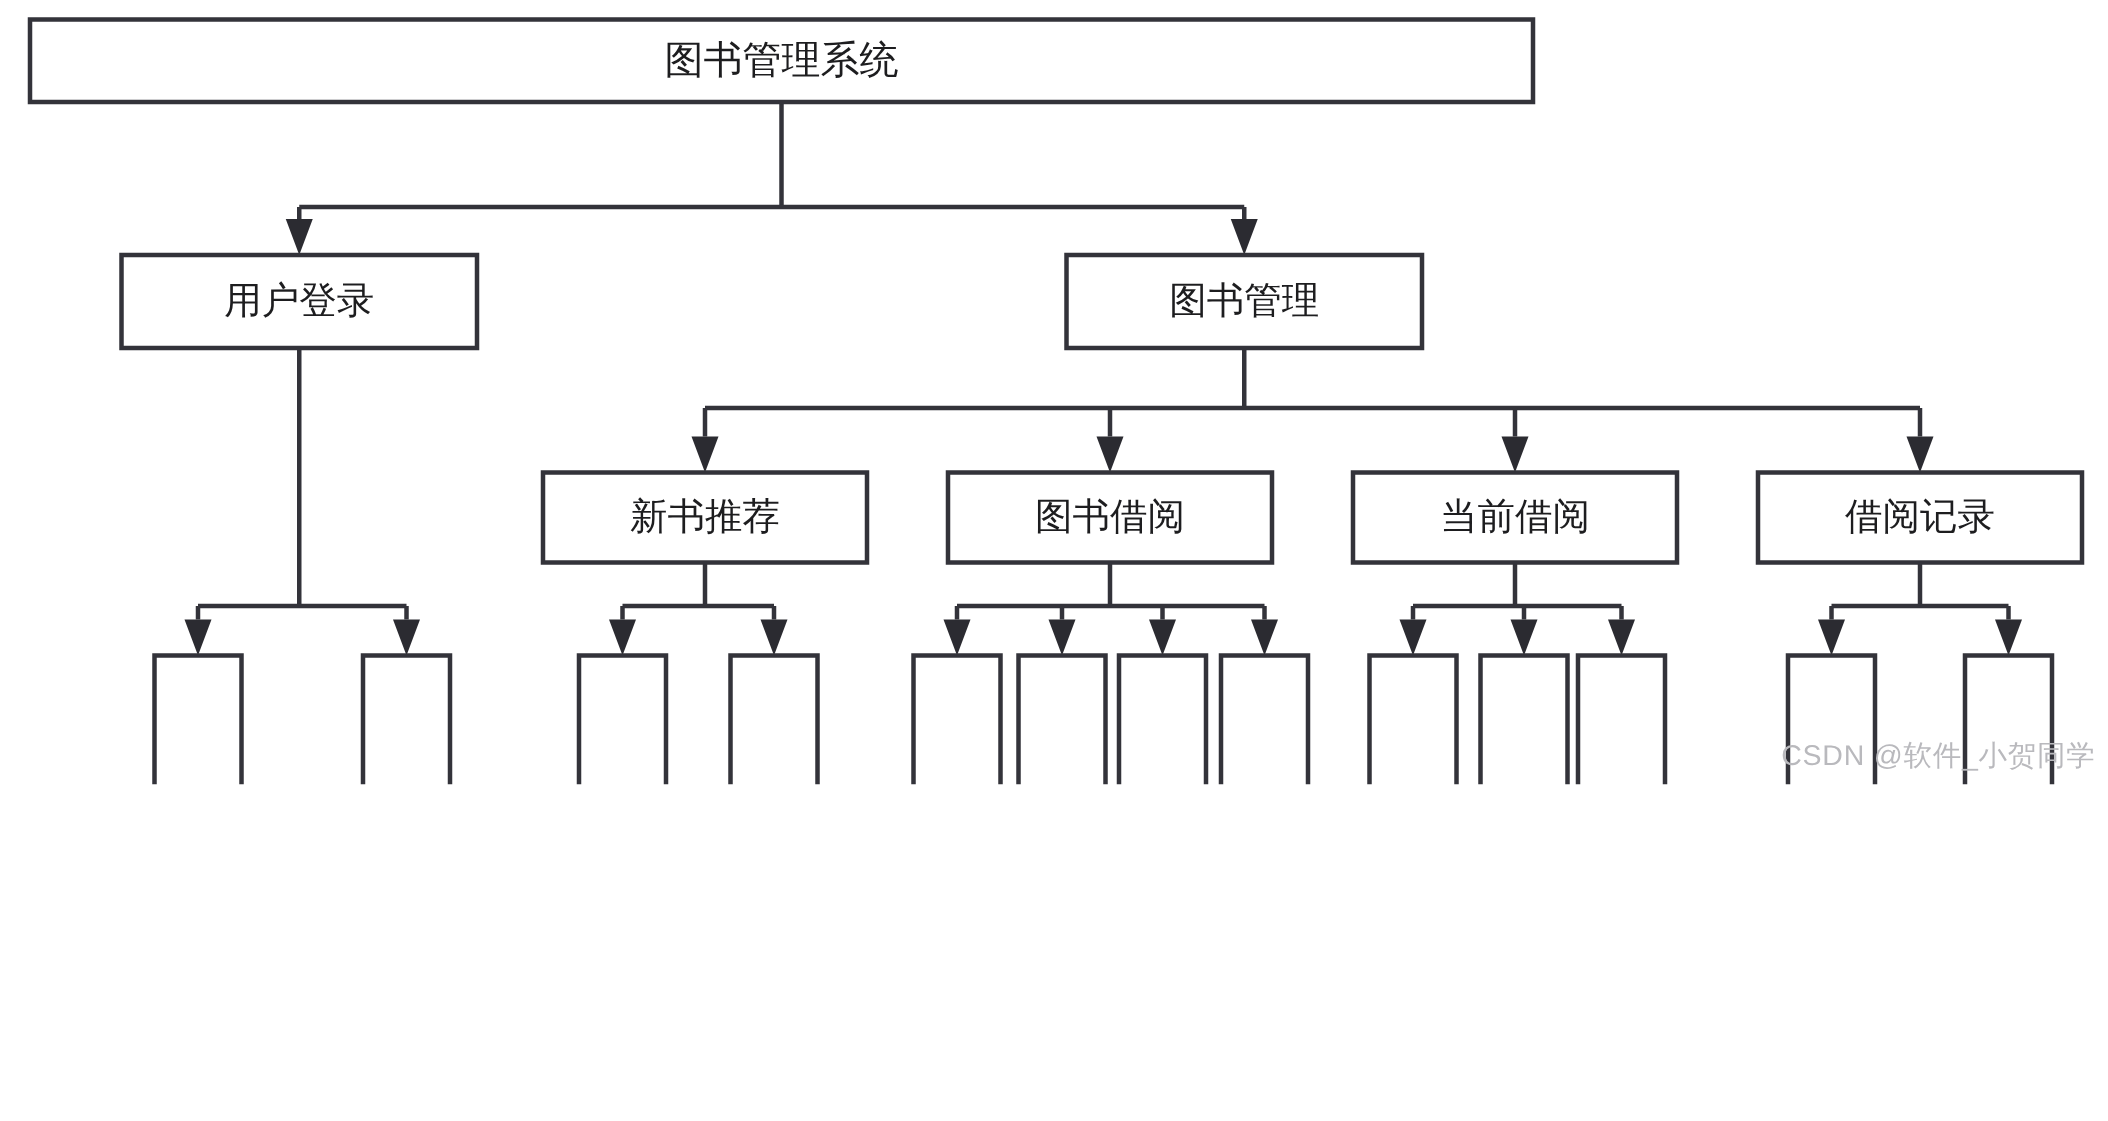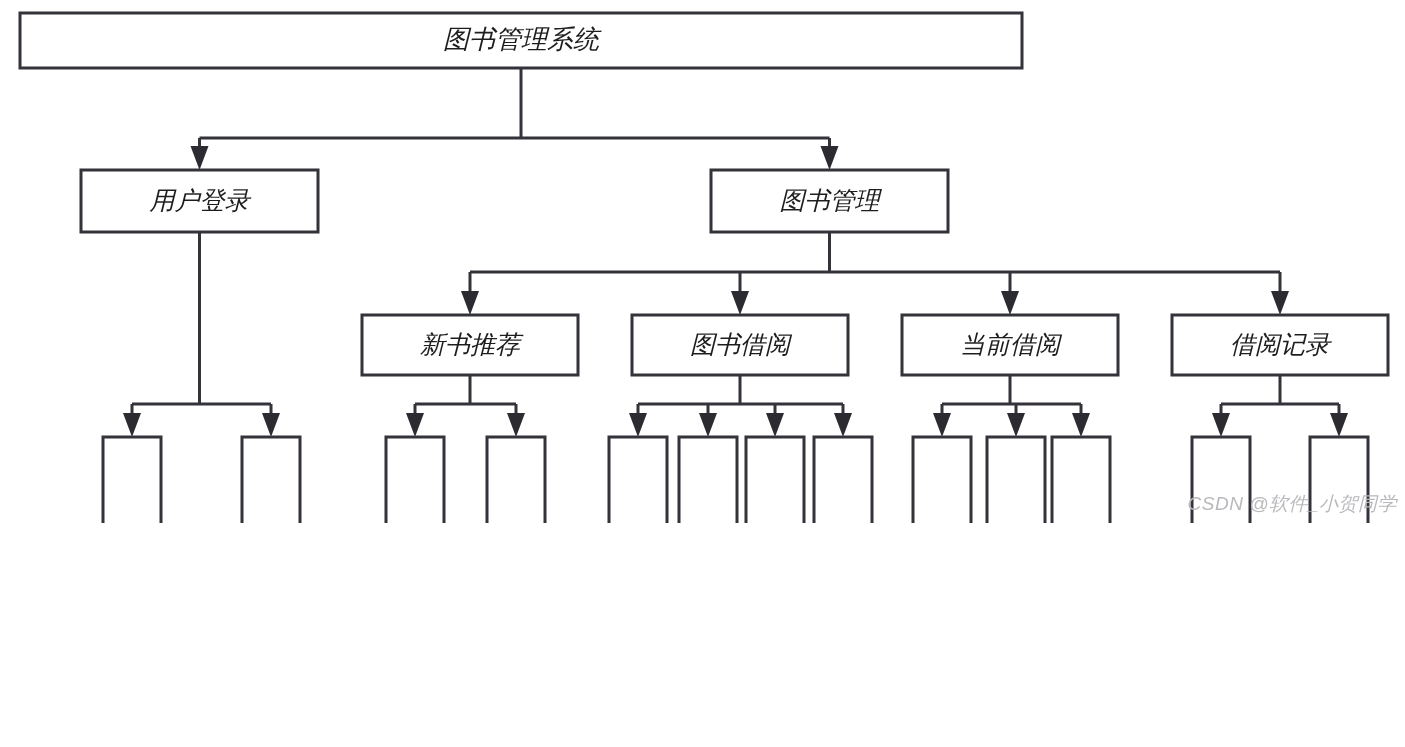--- a/index.html
+++ b/index.html
@@ -9,21 +9,20 @@
   }
   body {
     font-family: "Liberation Sans", "DejaVu Sans", sans-serif;
   }
   #diagram-root {
     position: relative;
     width: 1405px;
     height: 523px;
     background: #ffffff;
     overflow: hidden;
-    font-style: italic;
   }
   svg.tree-canvas {
     position: absolute;
     left: 0;
     top: 0;
     width: 1405px;
     height: 747px;
     display: block;
   }
   .node-box {

